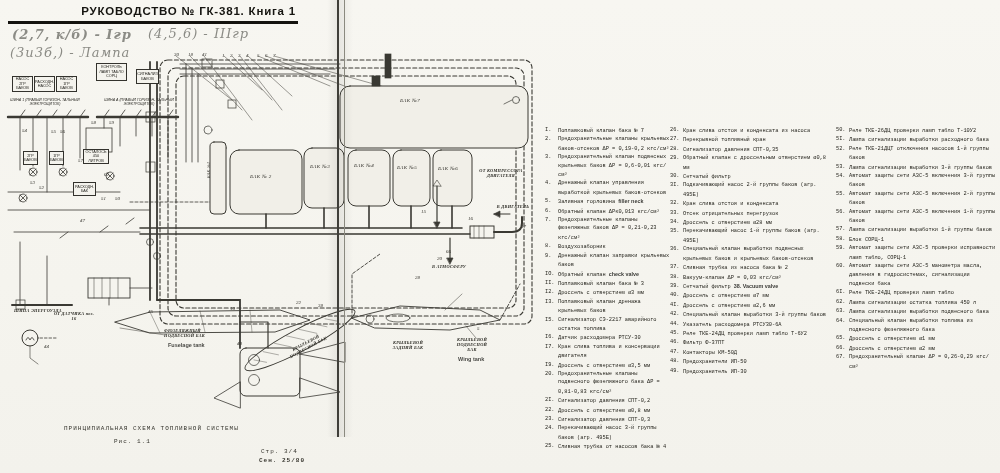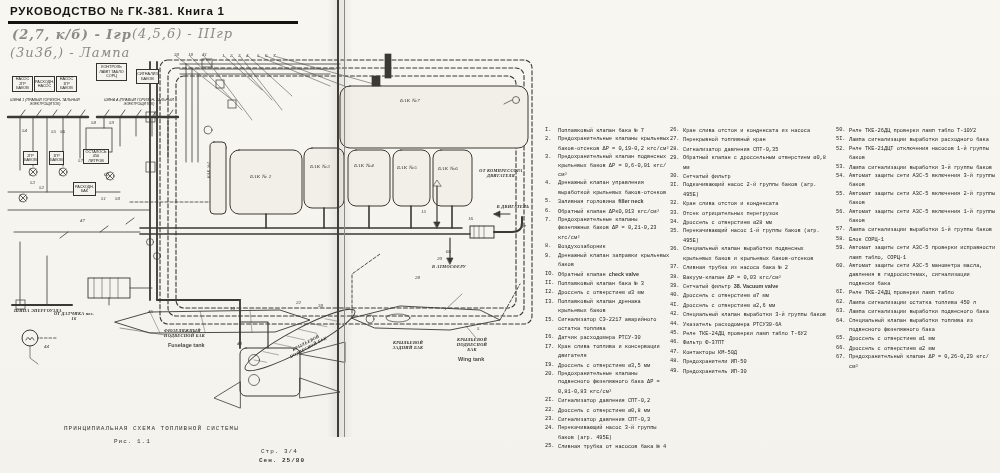--- a/index.html
+++ b/index.html
@@ -1,21 +1,21 @@
 <!DOCTYPE html>
 <html><head>
 <meta charset="utf-8">
 <style>
   html,body{margin:0;padding:0;}
   #page{position:relative;width:1000px;height:473px;overflow:hidden;
         background:linear-gradient(180deg,#f7f6f1 0%,#f5f4ee 60%,#f3f2ec 100%);
         font-family:"Liberation Sans",sans-serif;color:#26251f;}
   .abs{position:absolute;}
   
-  .doc-title{left:10px;top:5px;width:286px;text-align:left;font-weight:bold;
+  .doc-title{left:10px;top:5px;width:286px;text-align:right;font-weight:bold;
              font-size:11.5px;letter-spacing:.8px;color:#161511;}
   .title-rule{left:8px;top:21px;width:290px;height:2.6px;background:#14130f;}
   .hand{font-family:"DejaVu Serif",serif;font-style:italic;color:#8b8b85;}
   .hnote{font-size:13px;letter-spacing:1px;}
   
   .placard{border:1px solid #33322d;background:#f4f3ed;color:#23221d;
            font-size:3.8px;line-height:1.18;text-align:center;display:flex;
            align-items:center;justify-content:center;padding:1px;box-sizing:border-box;
            text-transform:uppercase;}
   .buslabel{font-size:3.6px;line-height:1.25;text-align:center;font-style:italic;color:#2c2b26;}
@@ -43,21 +43,21 @@
   .caption-b{font-weight:bold;}
 </style>
 </head>
 <body>
 
 <div id="page">
 
   <div class="abs doc-title">РУКОВОДСТВО  № ГК-381.  Книга 1</div>
   <div class="abs title-rule"></div>
   <div class="abs hand hnote" style="left:12px;top:27px;font-weight:bold;">(2,7, к/б) - Iгр</div>
-  <div class="abs hand hnote" style="left:132px;top:26px;">(4,5,6) - IIIгр</div>
+  <div class="abs hand hnote" style="left:148px;top:26px;">(4,5,6) - IIIгр</div>
   <div class="abs hand hnote" style="left:10px;top:45px;">(3и3б,) - Лампа</div>
 
   <svg class="abs" style="left:0;top:42px;" width="545" height="392" viewBox="0 0 545 392">
     <g stroke="#3a3933" fill="none" stroke-width="0.7" stroke-linecap="round">
 
       <g stroke-dasharray="4 2.4" stroke-width="1.1">
         <rect x="160" y="18" width="372" height="264" rx="8"></rect>
         <rect x="168" y="26" width="356" height="248" rx="8"></rect>
         <rect x="176" y="34" width="340" height="232" rx="8"></rect>
       </g>

